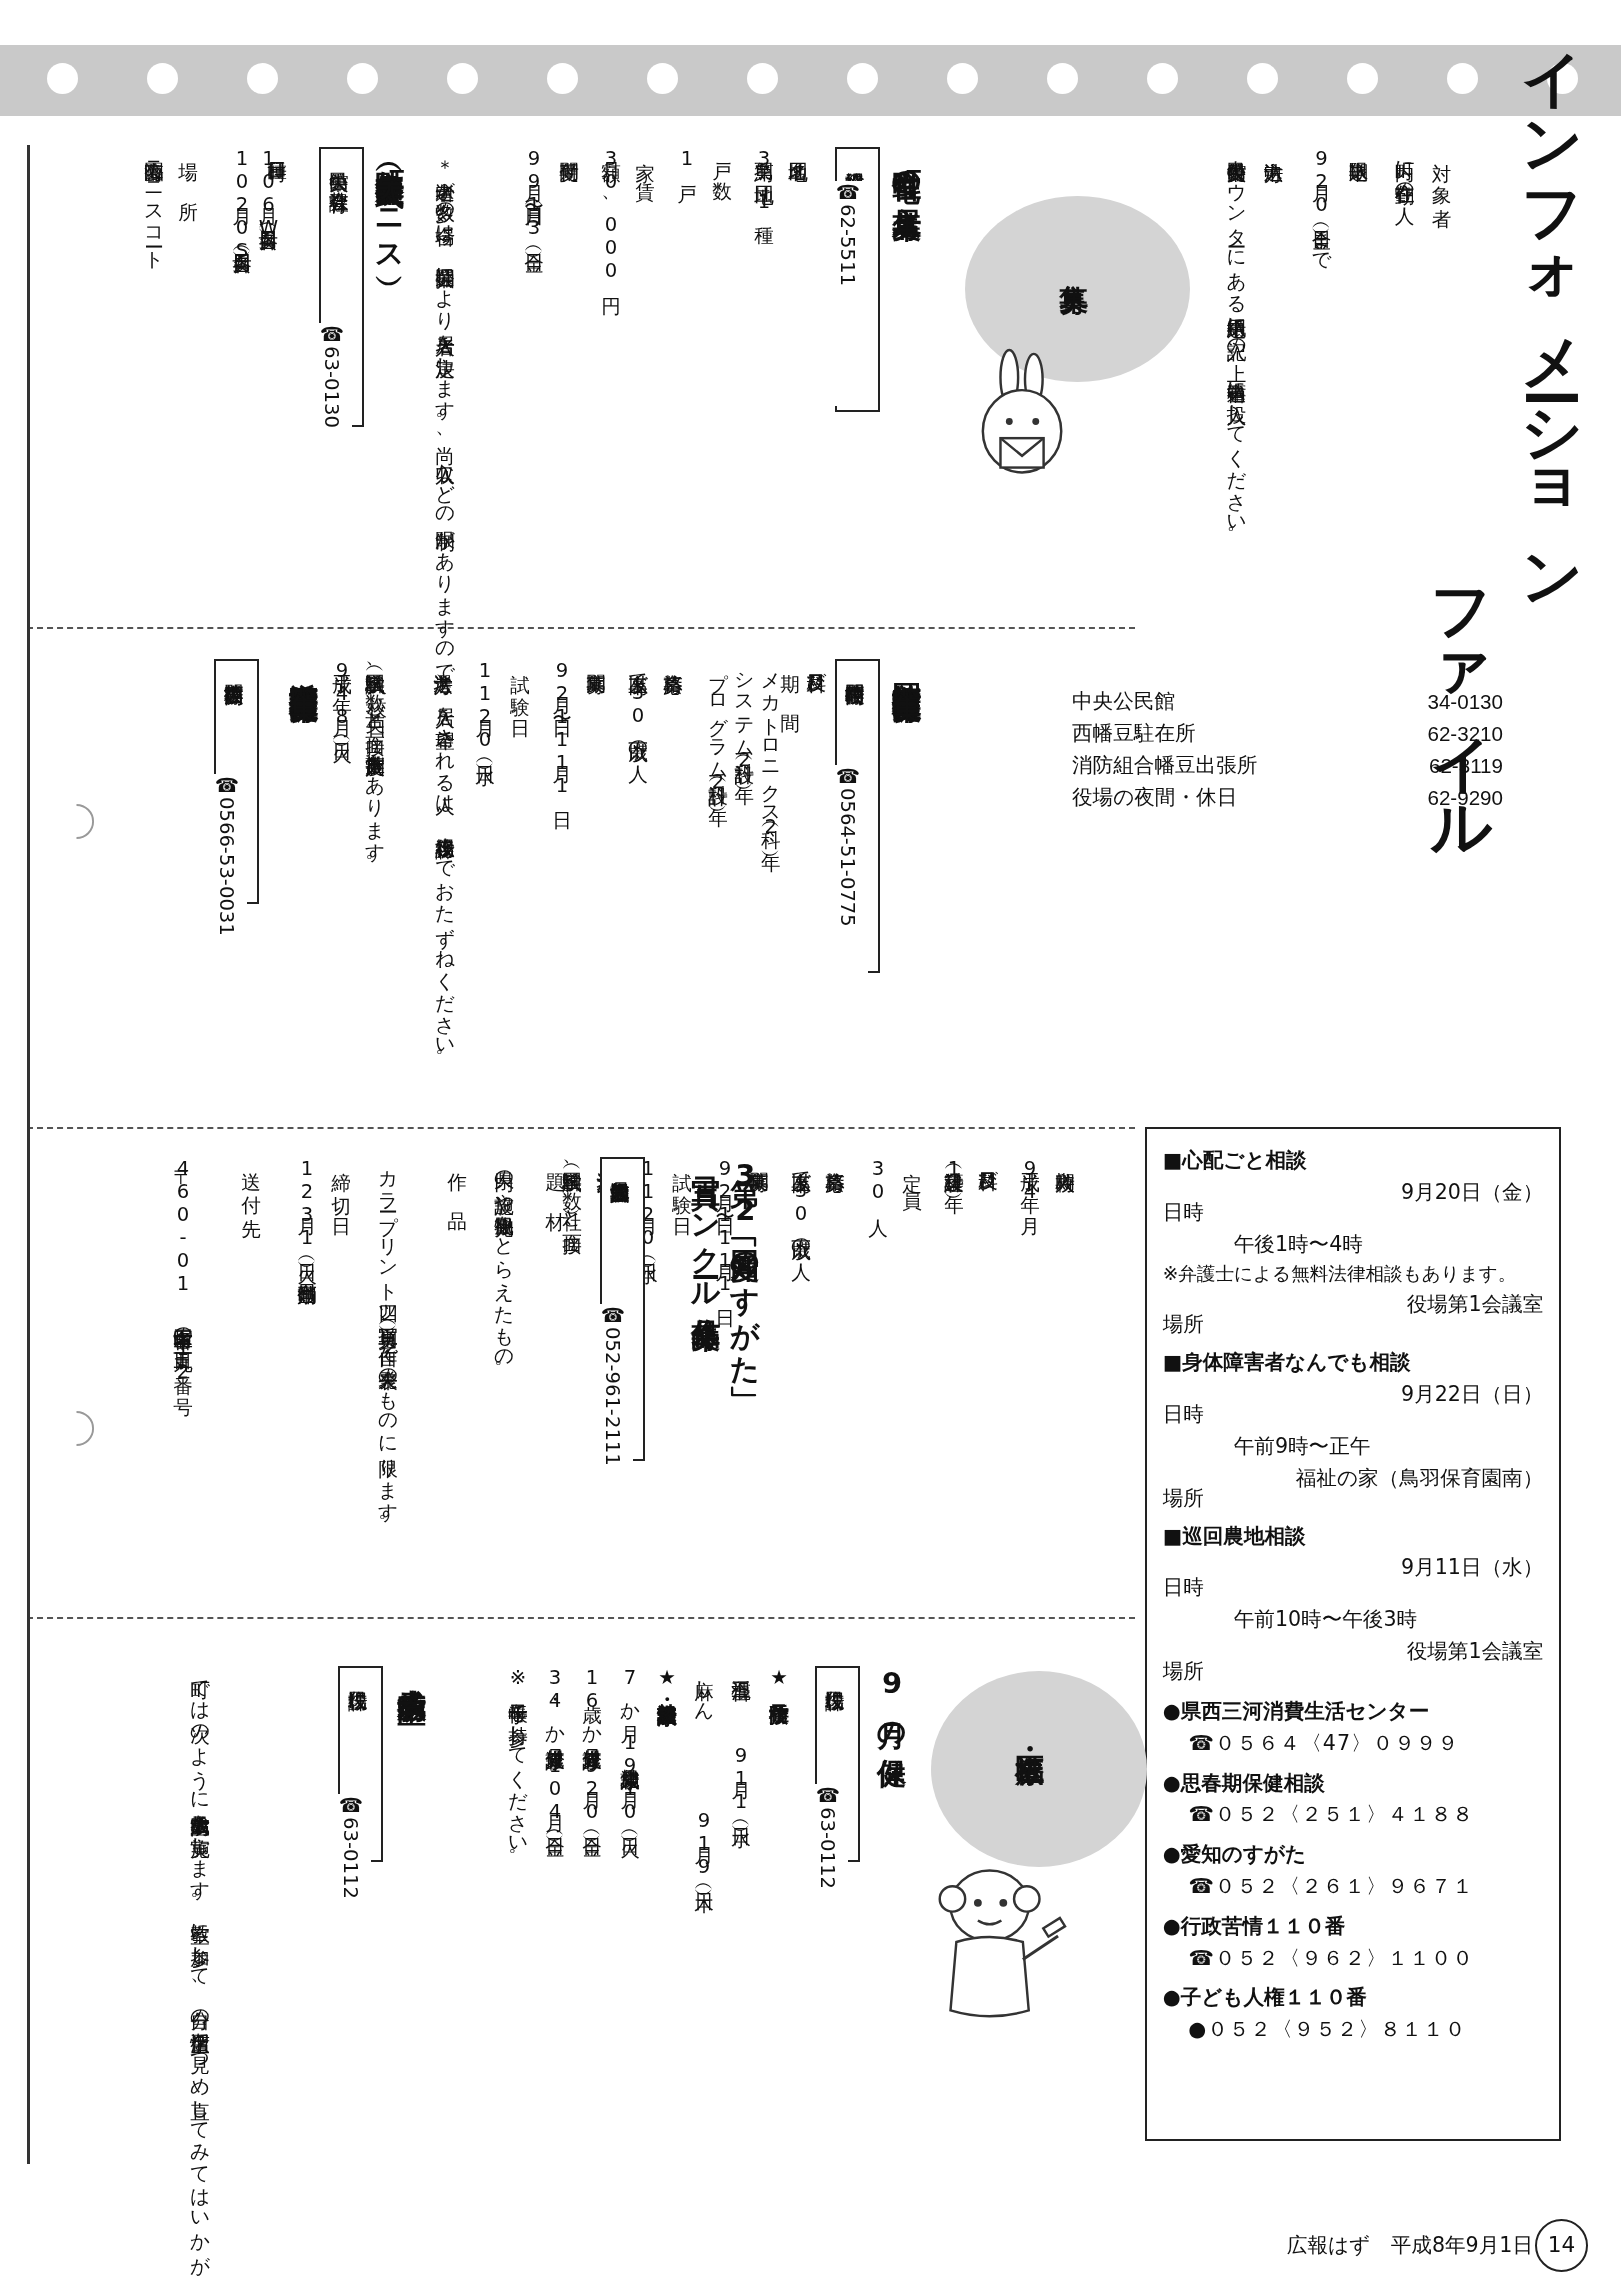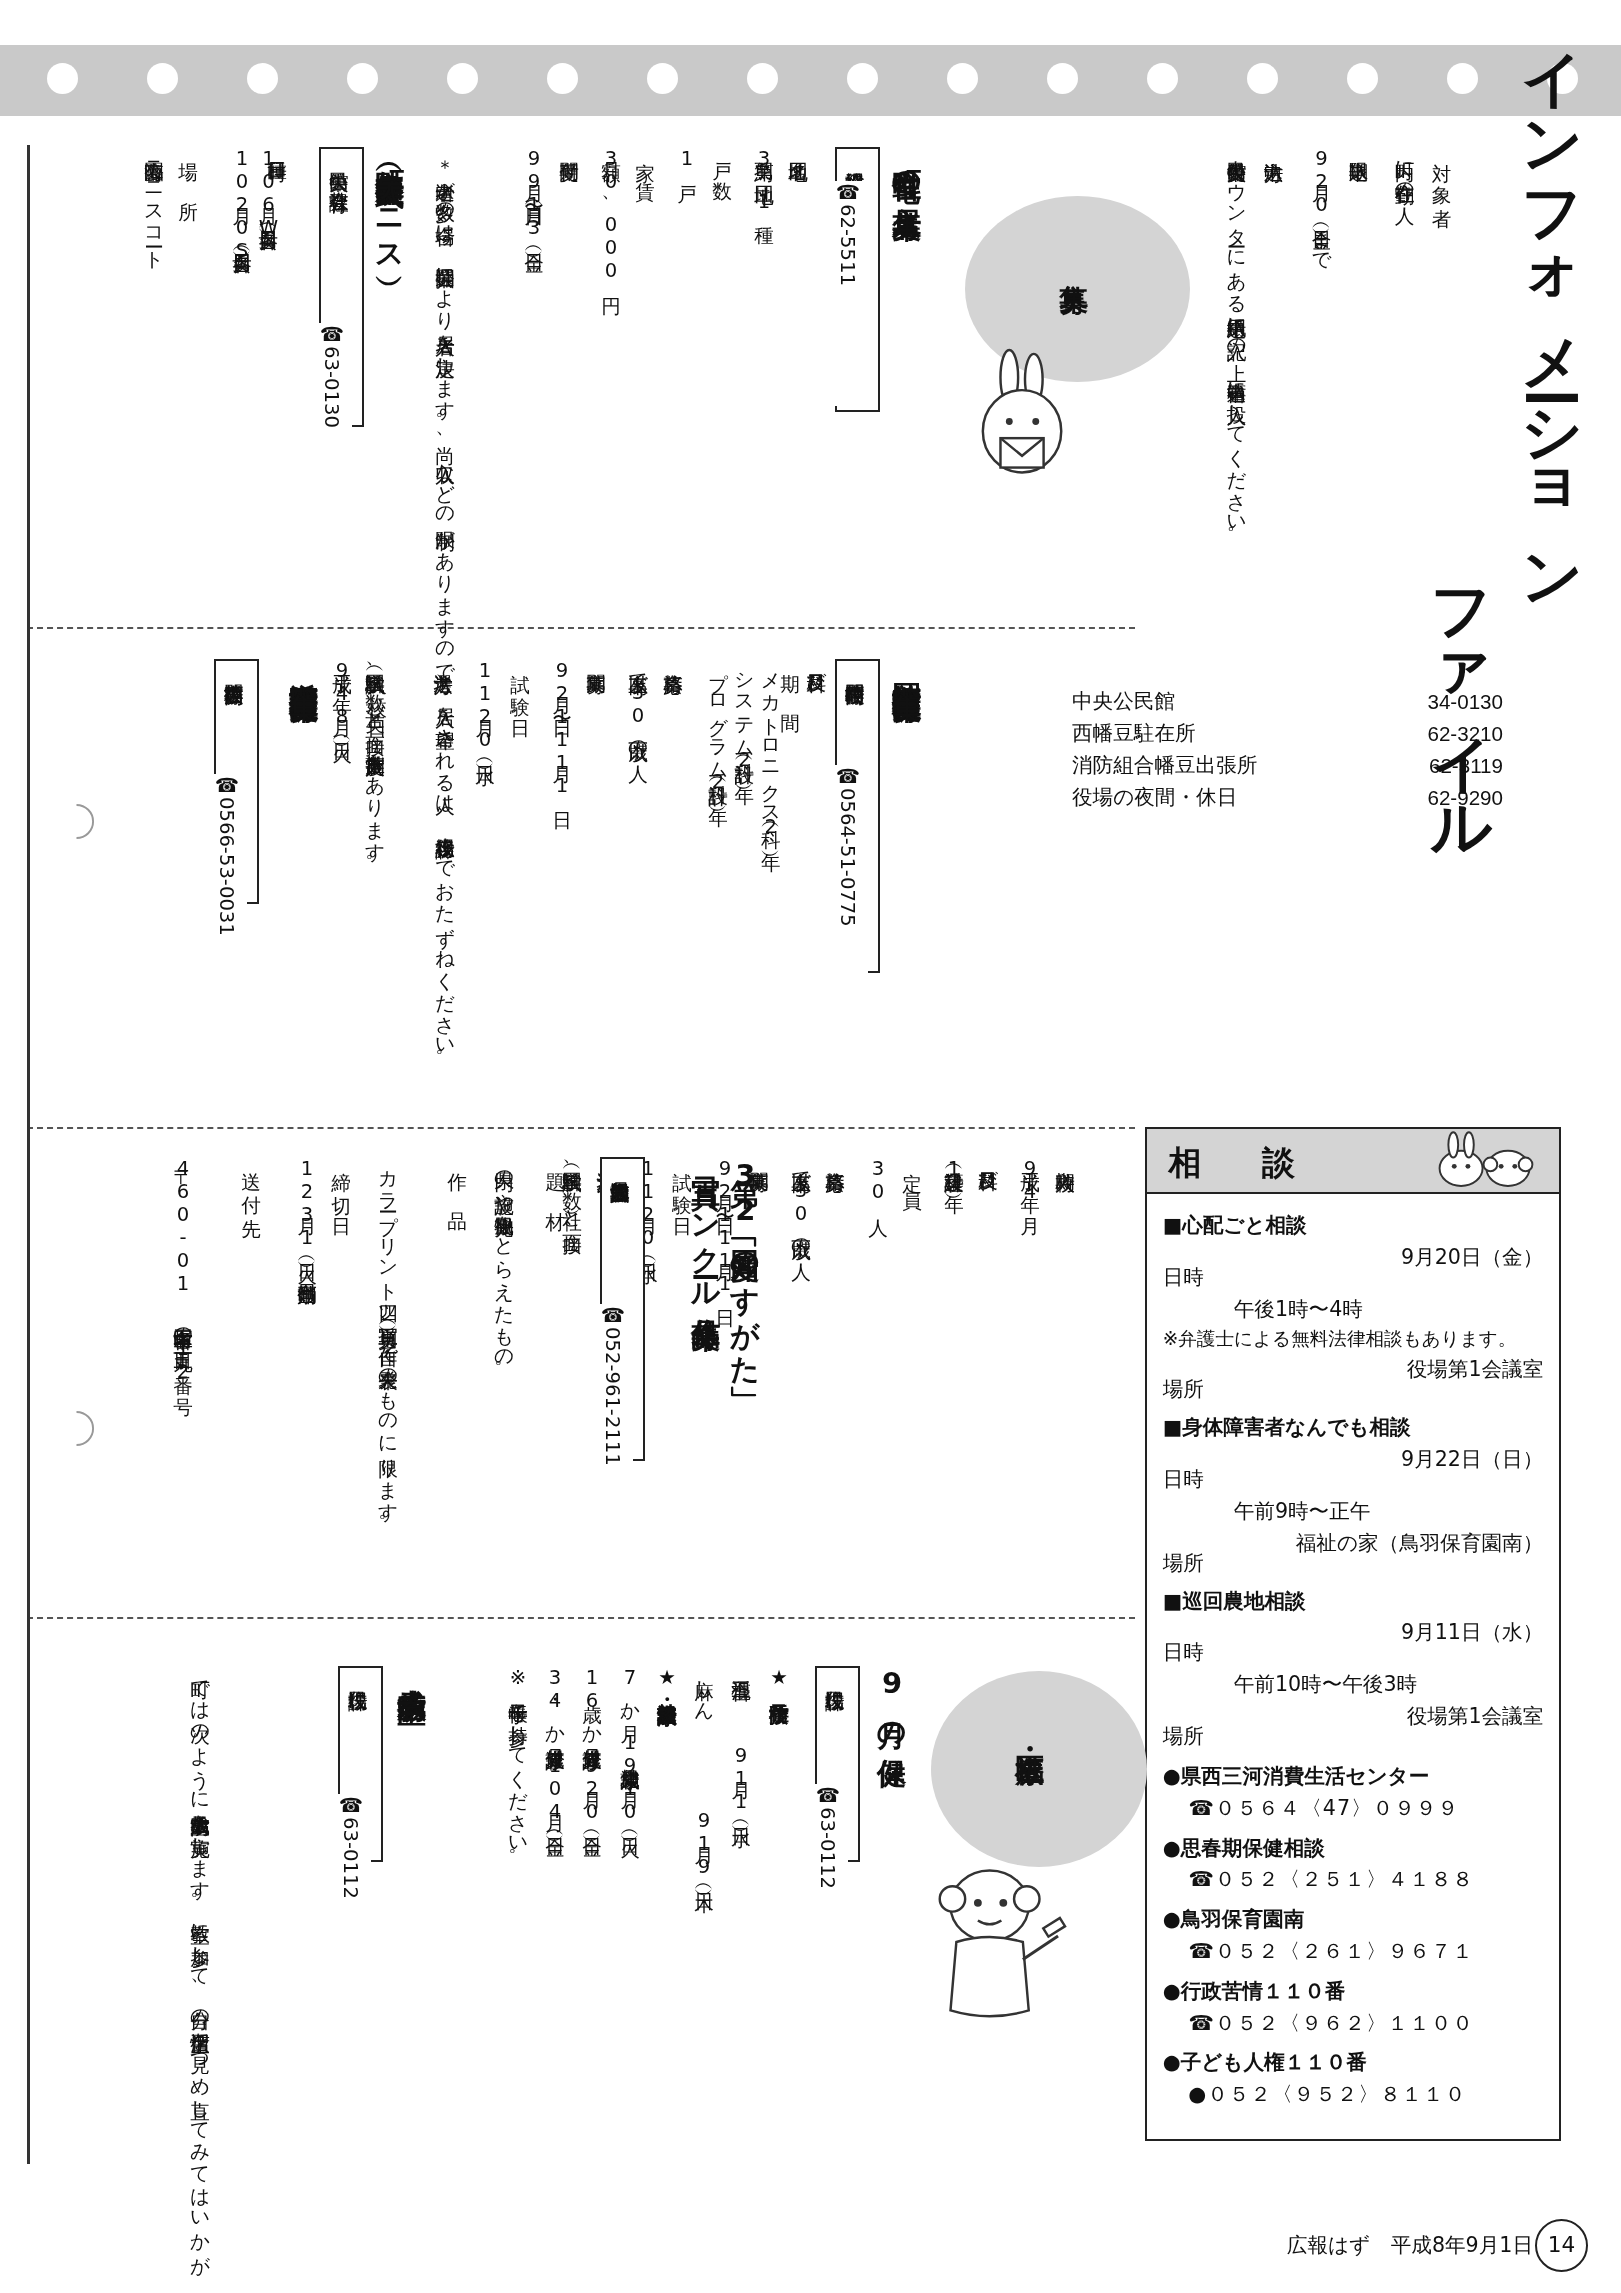--- a/index.html
+++ b/index.html
@@ -399,35 +399,20 @@
     <div class="v">12月31日（火）　当日消印有効</div>
   </div>
 <div class="tb" style="left:237px;top:1157px;">
     <div class="v">送 付 先</div>
   </div>
 <div class="tb" style="left:169px;top:1157px;width:67px;height:323px;">
     <div class="v" style="height:314px;">〒460-01　名古屋市中区三の丸三丁目1番2号</div>
   </div>
 
 <div class="panel" style="left:1145px;top:1127px;width:412px;height:1010px;">
-  <div class="panel-head">
-    <div class="t">相　談</div>
-    <svg style="position:absolute;right:9.8px;top:2px;" width="127" height="59" viewBox="0 0 130 60">
-      <ellipse cx="40" cy="38" rx="22" ry="18" fill="#fff" stroke="#333" stroke-width="2"></ellipse>
-      <ellipse cx="32" cy="14" rx="5" ry="13" fill="#fff" stroke="#333" stroke-width="2"></ellipse>
-      <ellipse cx="48" cy="14" rx="5" ry="13" fill="#fff" stroke="#333" stroke-width="2"></ellipse>
-      <circle cx="33" cy="36" r="2.5" fill="#333"></circle>
-        <circle cx="47" cy="36" r="2.5" fill="#333"></circle>
-      <ellipse cx="88" cy="38" rx="22" ry="18" fill="#fff" stroke="#333" stroke-width="2"></ellipse>
-      <circle cx="70" cy="34" r="7" fill="#fff" stroke="#333" stroke-width="2"></circle>
-      <circle cx="106" cy="34" r="7" fill="#fff" stroke="#333" stroke-width="2"></circle>
-      <circle cx="81" cy="36" r="2.5" fill="#333"></circle>
-        <circle cx="95" cy="36" r="2.5" fill="#333"></circle>
-    </svg>
-  </div>
   <div class="panel-body">
 
     <div class="sec">■心配ごと相談</div>
     <div class="ln">
       <span class="k">日時</span>
       <span class="v2">9月20日（金）</span>
     </div>
     <div class="ind">午後1時〜4時</div>
     <div class="note">※弁護士による無料法律相談もあります。</div>
     <div class="ln">
@@ -454,21 +439,21 @@
     <div class="ind">午前10時〜午後3時</div>
     <div class="ln">
       <span class="k">場所</span>
       <span class="v2">役場第1会議室</span>
     </div>
 
     <div class="bullet">●県西三河消費生活センター</div>
     <div class="tel">☎０５６４〈47〉０９９９</div>
     <div class="bullet">●思春期保健相談</div>
     <div class="tel">☎０５２〈２５１〉４１８８</div>
-    <div class="bullet">●鳥羽保育園南</div>
+    <div class="bullet">●愛知のすがた</div>
     <div class="tel">☎０５２〈２６１〉９６７１</div>
     <div class="bullet">●行政苦情１１０番</div>
     <div class="tel">☎０５２〈９６２〉１１００</div>
     <div class="bullet">●子ども人権１１０番</div>
     <div class="tel">●０５２〈９５２〉８１１０</div>
   </div>
 </div>
 
 <div class="blob" style="left:931px;top:1671px;width:216px;height:196px;"></div>
 <div class="blob-label" style="left:1010px;top:1705px;">

